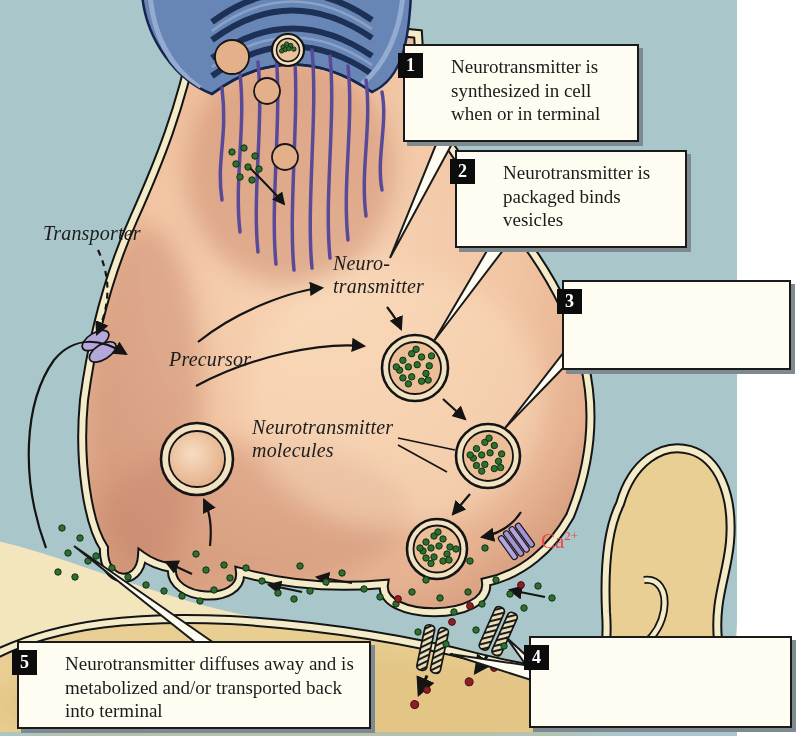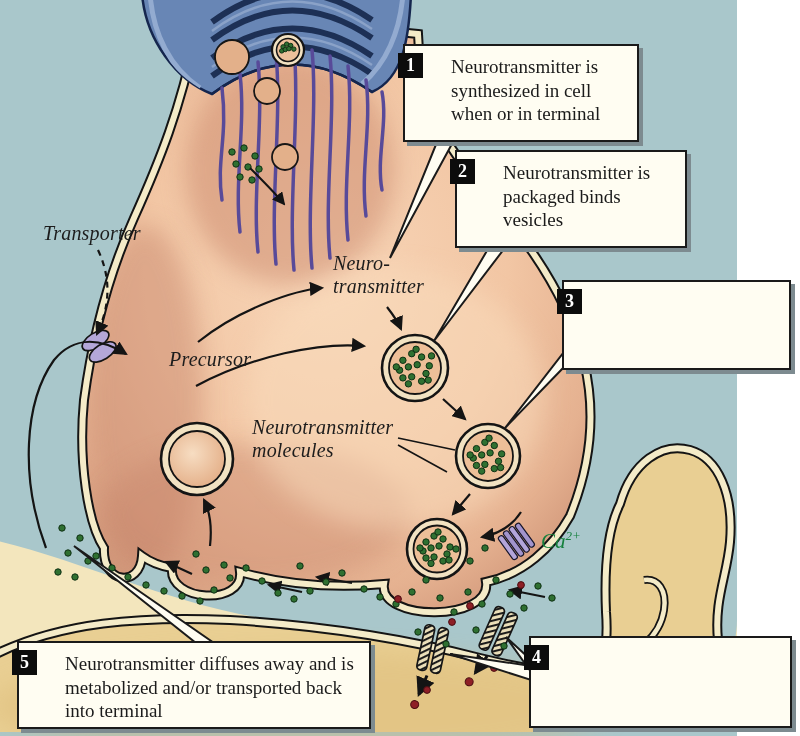--- a/index.html
+++ b/index.html
@@ -7,21 +7,21 @@
          font-family:"Liberation Serif","DejaVu Serif",serif;}
   #art{position:absolute;left:0;top:0;}
   .dlabel{position:absolute;color:#1c1c1c;font-size:20px;line-height:1.15;
           white-space:pre-line;letter-spacing:0.2px;font-style:italic;}
   .callout{position:absolute;background:#fffdf2;border:2.5px solid #1a1a1a;
            box-shadow:4px 4px 0 #7d8b90;color:#1b1b1b;font-size:19px;line-height:1.24;
            padding:9px 8px 8px 46px;box-sizing:border-box;}
   .num{position:absolute;left:-7px;top:7px;width:25px;height:25px;background:#0c0c0c;
        color:#ffffff;font-weight:bold;font-size:18px;display:flex;align-items:center;
        justify-content:center;}
-  .ca{position:absolute;color:#15803d;font-size:21px;font-style:italic;}
+  .ca{position:absolute;color:#ef4444;font-size:21px;}
   .ca sup{font-size:13px;}
 </style>
 </head>
 <body>
 
 <div id="stage">
 
 <svg id="art" width="800" height="736" viewBox="0 0 800 736">
   <defs>
     <marker id="ah" viewBox="0 0 10 10" refX="8.5" refY="5" markerWidth="6.5" markerHeight="6.5" orient="auto-start-reverse">

